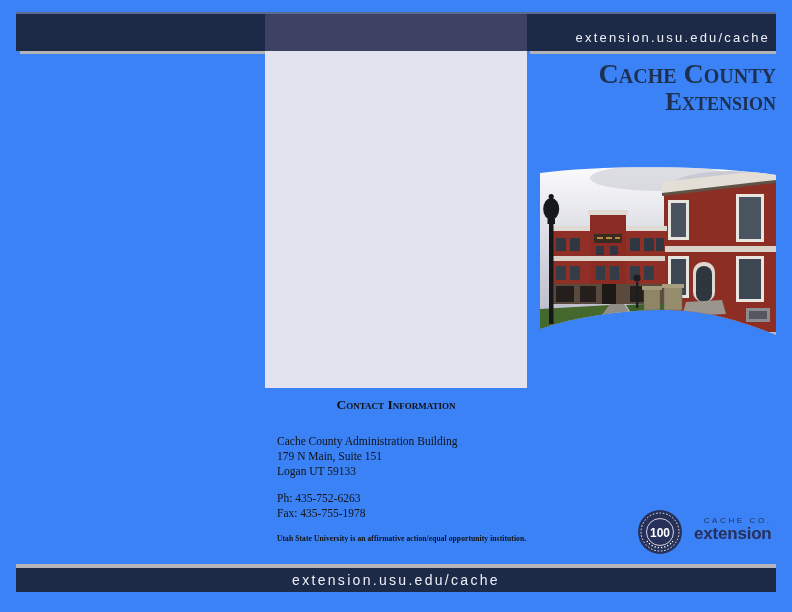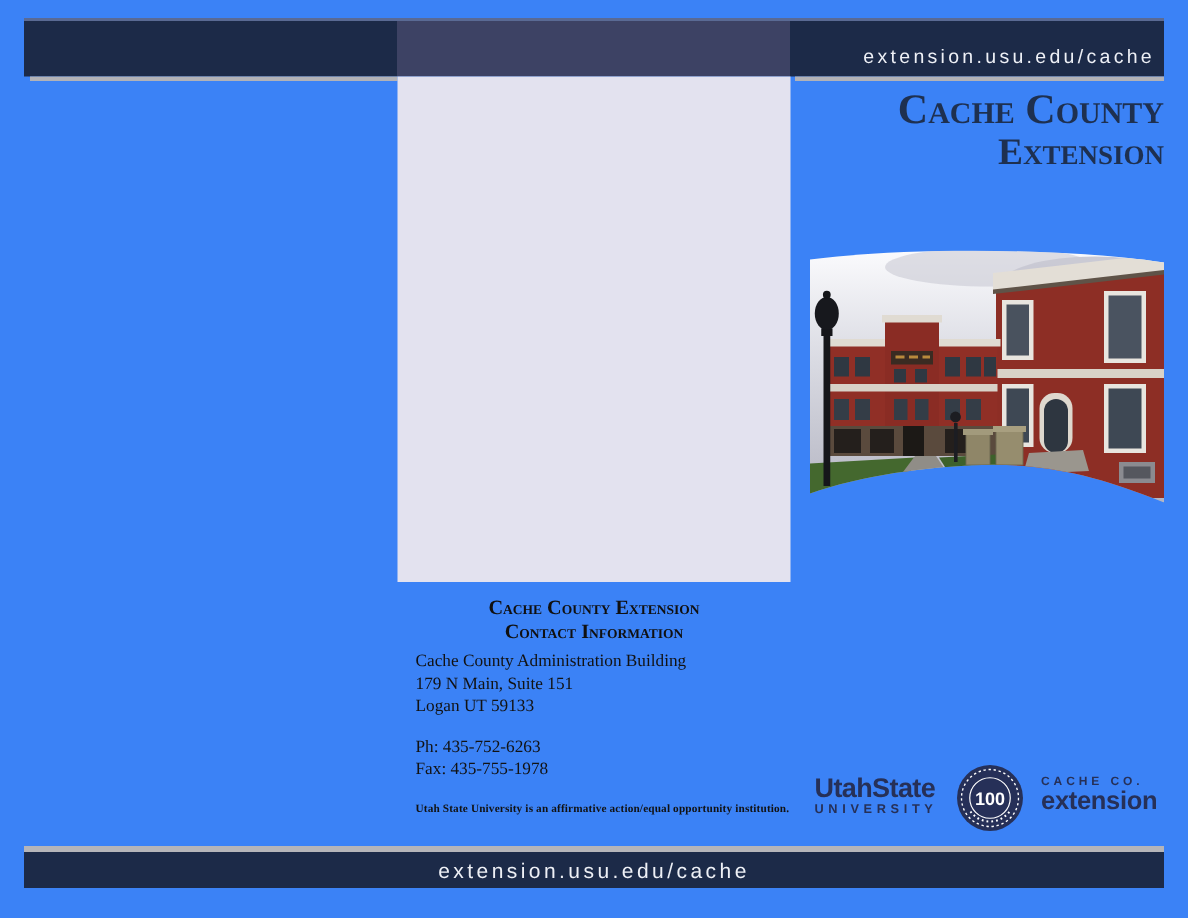--- a/index.html
+++ b/index.html
@@ -39,21 +39,21 @@
   .contact-body .url-line{margin-top:13px;}
   .contact-body .phones{margin-top:12px;}
   .disclaimer{margin-top:10px;font-size:7.5px;font-weight:700;letter-spacing:0.1px;}
 
   
   .usu-logo{position:absolute;left:543px;top:517px;color:#263058;font-family:"Liberation Sans",sans-serif;}
   .usu-logo .wordmark{font-size:18px;font-weight:900;letter-spacing:-0.4px;line-height:17px;}
   .usu-logo .university{font-size:8.5px;font-weight:700;letter-spacing:3.1px;line-height:10px;}
   .seal{position:absolute;left:637px;top:509px;width:46px;height:46px;}
   .cacheco-logo{position:absolute;left:694px;top:516px;color:#263058;font-family:"Liberation Sans",sans-serif;}
-  .cacheco-logo .cacheco{font-size:8px;font-weight:700;letter-spacing:2.6px;line-height:10px;}
+  .cacheco-logo .cacheco{font-size:8px;font-weight:400;letter-spacing:2.6px;line-height:10px;text-align:right;}
   .cacheco-logo .ext{font-size:17px;font-weight:800;letter-spacing:-0.2px;line-height:16px;}
 
   
   .footer-gray{position:absolute;left:16px;top:564px;width:760px;height:4px;background:#b5b5b9;}
   .bottom-bar{position:absolute;left:16px;top:568px;width:760px;height:24px;background:#1c2a48;
               display:flex;align-items:center;justify-content:center;}
   .bottom-bar .url{color:#eef0f6;font-family:"Liberation Sans",sans-serif;font-size:14px;
                    letter-spacing:2.3px;white-space:nowrap;}
 </style>
 </head>
@@ -156,41 +156,36 @@
         <circle cx="97" cy="114" r="3.6" fill="#1c1d22"></circle>
         <rect x="9" y="58" width="4.5" height="102" fill="#15161a"></rect>
         <rect x="7.5" y="55" width="7.5" height="5" fill="#15161a"></rect>
         <ellipse cx="11.2" cy="45" rx="8" ry="11" fill="#17181d"></ellipse>
         <circle cx="11.2" cy="32.5" r="2.6" fill="#15161a"></circle>
       </g>
     </g>
   </svg>
 
   <div class="contact-heading">
-    <div>Cache County Extension</div>
     <div>Contact Information</div>
   </div>
 
   <div class="contact-body">
     <div class="block">
       <div>Cache County Administration Building</div>
       <div>179 N Main, Suite 151</div>
       <div>Logan UT 59133</div>
     </div>
     <div class="phones">
       <div>Ph: 435-752-6263</div>
       <div>Fax: 435-755-1978</div>
     </div>
     <div class="disclaimer">Utah State University is an affirmative action/equal opportunity institution.</div>
   </div>
 
-  <div class="usu-logo">
-    <div class="wordmark">UtahState</div>
-    <div class="university">UNIVERSITY</div>
-  </div>
 
   <svg class="seal" viewBox="0 0 46 46">
     <circle cx="23" cy="23" r="22" fill="#263058"></circle>
     <circle cx="23" cy="23" r="19" fill="none" stroke="#ffffff" stroke-width="0.9" stroke-dasharray="1.6 1.8"></circle>
     <circle cx="23" cy="23" r="13.5" fill="none" stroke="#ffffff" stroke-width="0.8"></circle>
     <text x="23" y="27.5" text-anchor="middle" font-family="Liberation Sans, sans-serif" font-size="12" font-weight="bold" fill="#ffffff">100</text>
     <path d="M10,32 A16,16 0 0 0 36,32" fill="none" stroke="#ffffff" stroke-width="1.4" stroke-dasharray="1.2 2"></path>
   </svg>
 
   <div class="cacheco-logo">

